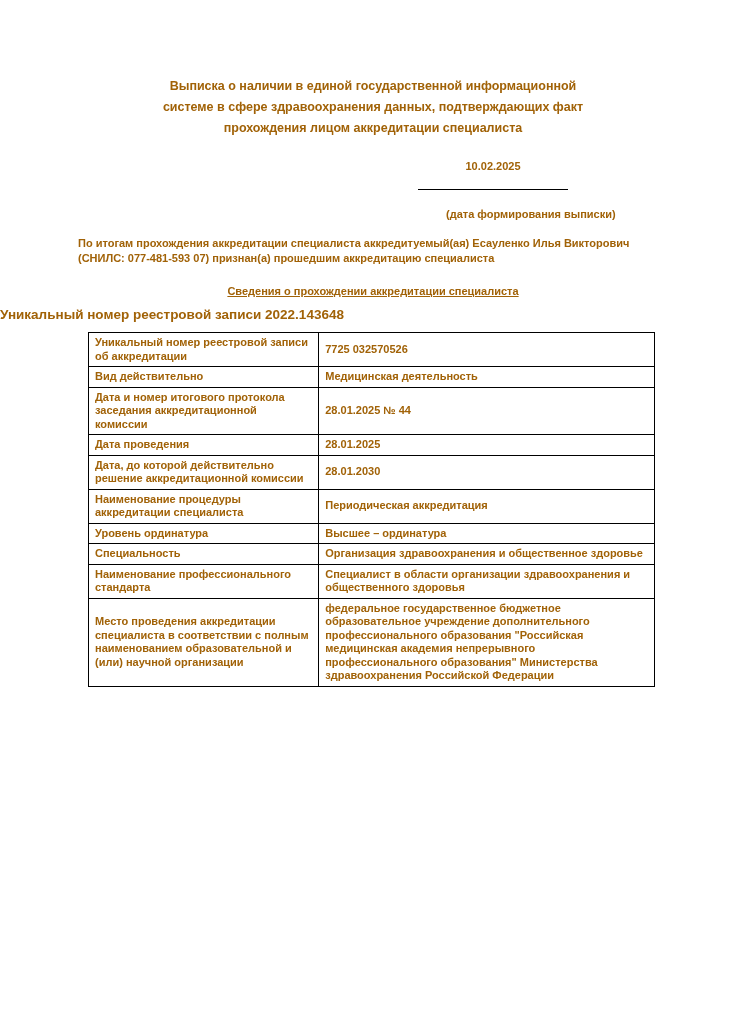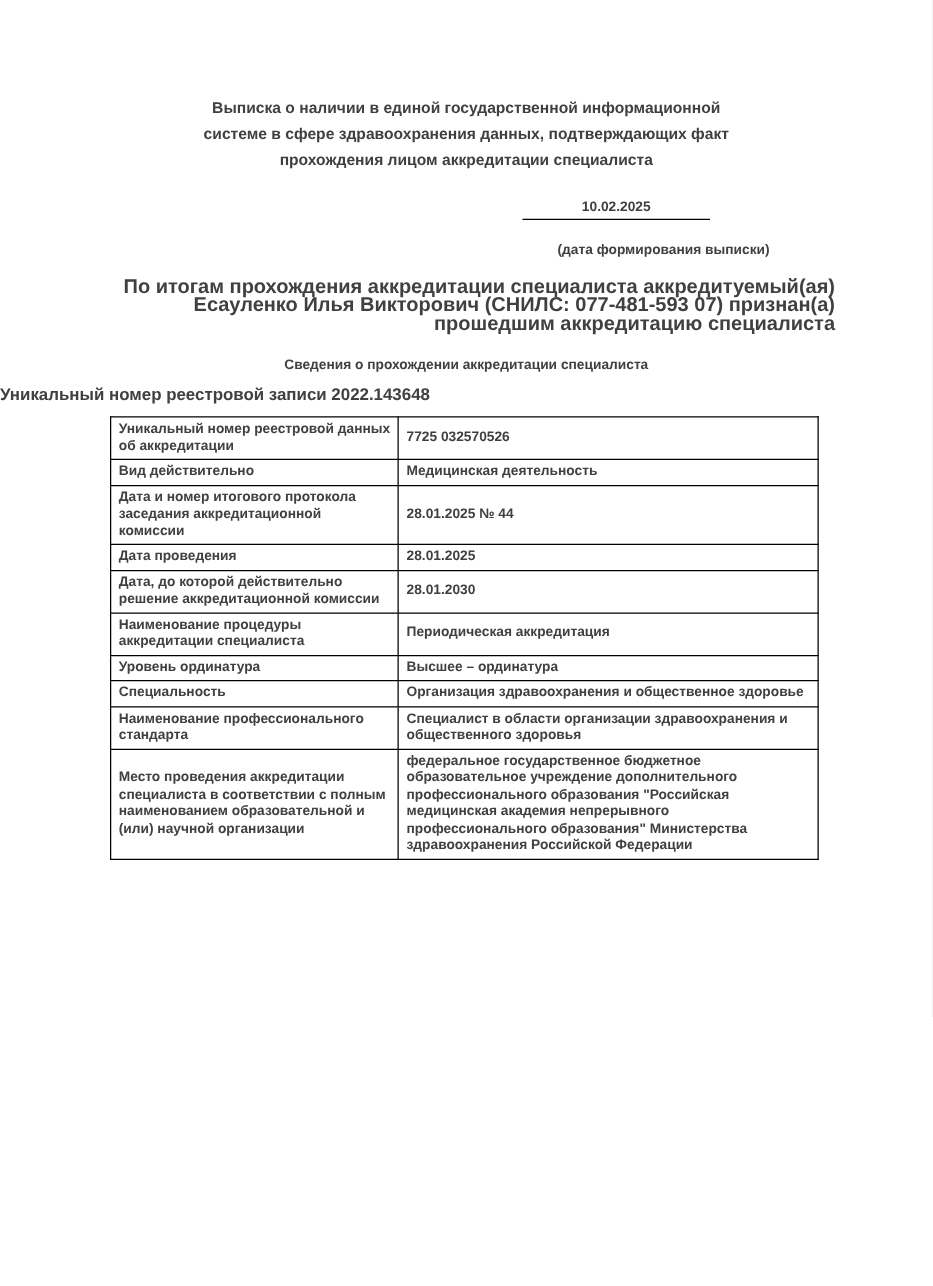--- a/index.html
+++ b/index.html
@@ -7,65 +7,66 @@
     padding: 0;
     background: #e8e8e8;
   }
   .doc {
     position: relative;
     width: 746px;
     height: 1029px;
     margin: 0 auto;
     background: #ffffff;
     font-family: "Liberation Sans", "DejaVu Sans", sans-serif;
-    color: #404040;
+    color: #a16207;
     overflow: hidden;
   }
   .doc-title {
     margin: 76px auto 0;
     width: 430px;
     text-align: center;
     font-weight: bold;
     font-size: 12.5px;
     line-height: 21px;
   }
   .date-block {
     width: 150px;
     margin: 21px 0 0 418px;
     text-align: center;
     font-weight: bold;
     font-size: 11px;
   }
   .date-value {
     display: block;
-    padding: 0 4px 2px;
+    padding: 0 4px 16px;
     border-bottom: 1.5px solid #000;
     line-height: 13px;
   }
   .date-caption {
     display: block;
     margin-top: 18px;
     line-height: 13px;
     white-space: nowrap;
     padding-left: 28px;
   }
   .intro {
     margin: 15px auto 4px;
     width: 590px;
-    text-align: right;
+    text-align: left;
     font-weight: bold;
-    font-size: 16px;
+    font-size: 11px;
     line-height: 15px;
   }
   .section-heading {
     margin: 19px auto 0;
     text-align: center;
     font-weight: bold;
     font-size: 11px;
     line-height: 13px;
+    text-decoration: underline;
   }
   .registry-heading {
     margin: 9px auto 0;
     text-align: left;
     font-weight: bold;
     font-size: 13.5px;
     line-height: 16px;
   }
   table.acc-table {
     margin: 9px 0 0 88px;
@@ -99,21 +100,21 @@
 
   <div class="intro">По итогам прохождения аккредитации специалиста аккредитуемый(ая) Есауленко Илья Викторович (СНИЛС: 077-481-593 07) признан(а) прошедшим аккредитацию специалиста</div>
 
   <div class="section-heading">Сведения о прохождении аккредитации специалиста</div>
 
   <div class="registry-heading">Уникальный номер реестровой записи 2022.143648</div>
 
   <table class="acc-table">
     <tbody>
       <tr>
-        <td class="row-label">Уникальный номер реестровой данных об аккредитации</td>
+        <td class="row-label">Уникальный номер реестровой записи об аккредитации</td>
         <td class="row-value">7725 032570526</td>
       </tr>
       <tr>
         <td class="row-label">Вид действительно</td>
         <td class="row-value">Медицинская деятельность</td>
       </tr>
       <tr>
         <td class="row-label">Дата и номер итогового протокола заседания аккредитационной комиссии</td>
         <td class="row-value">28.01.2025 № 44</td>
       </tr>

